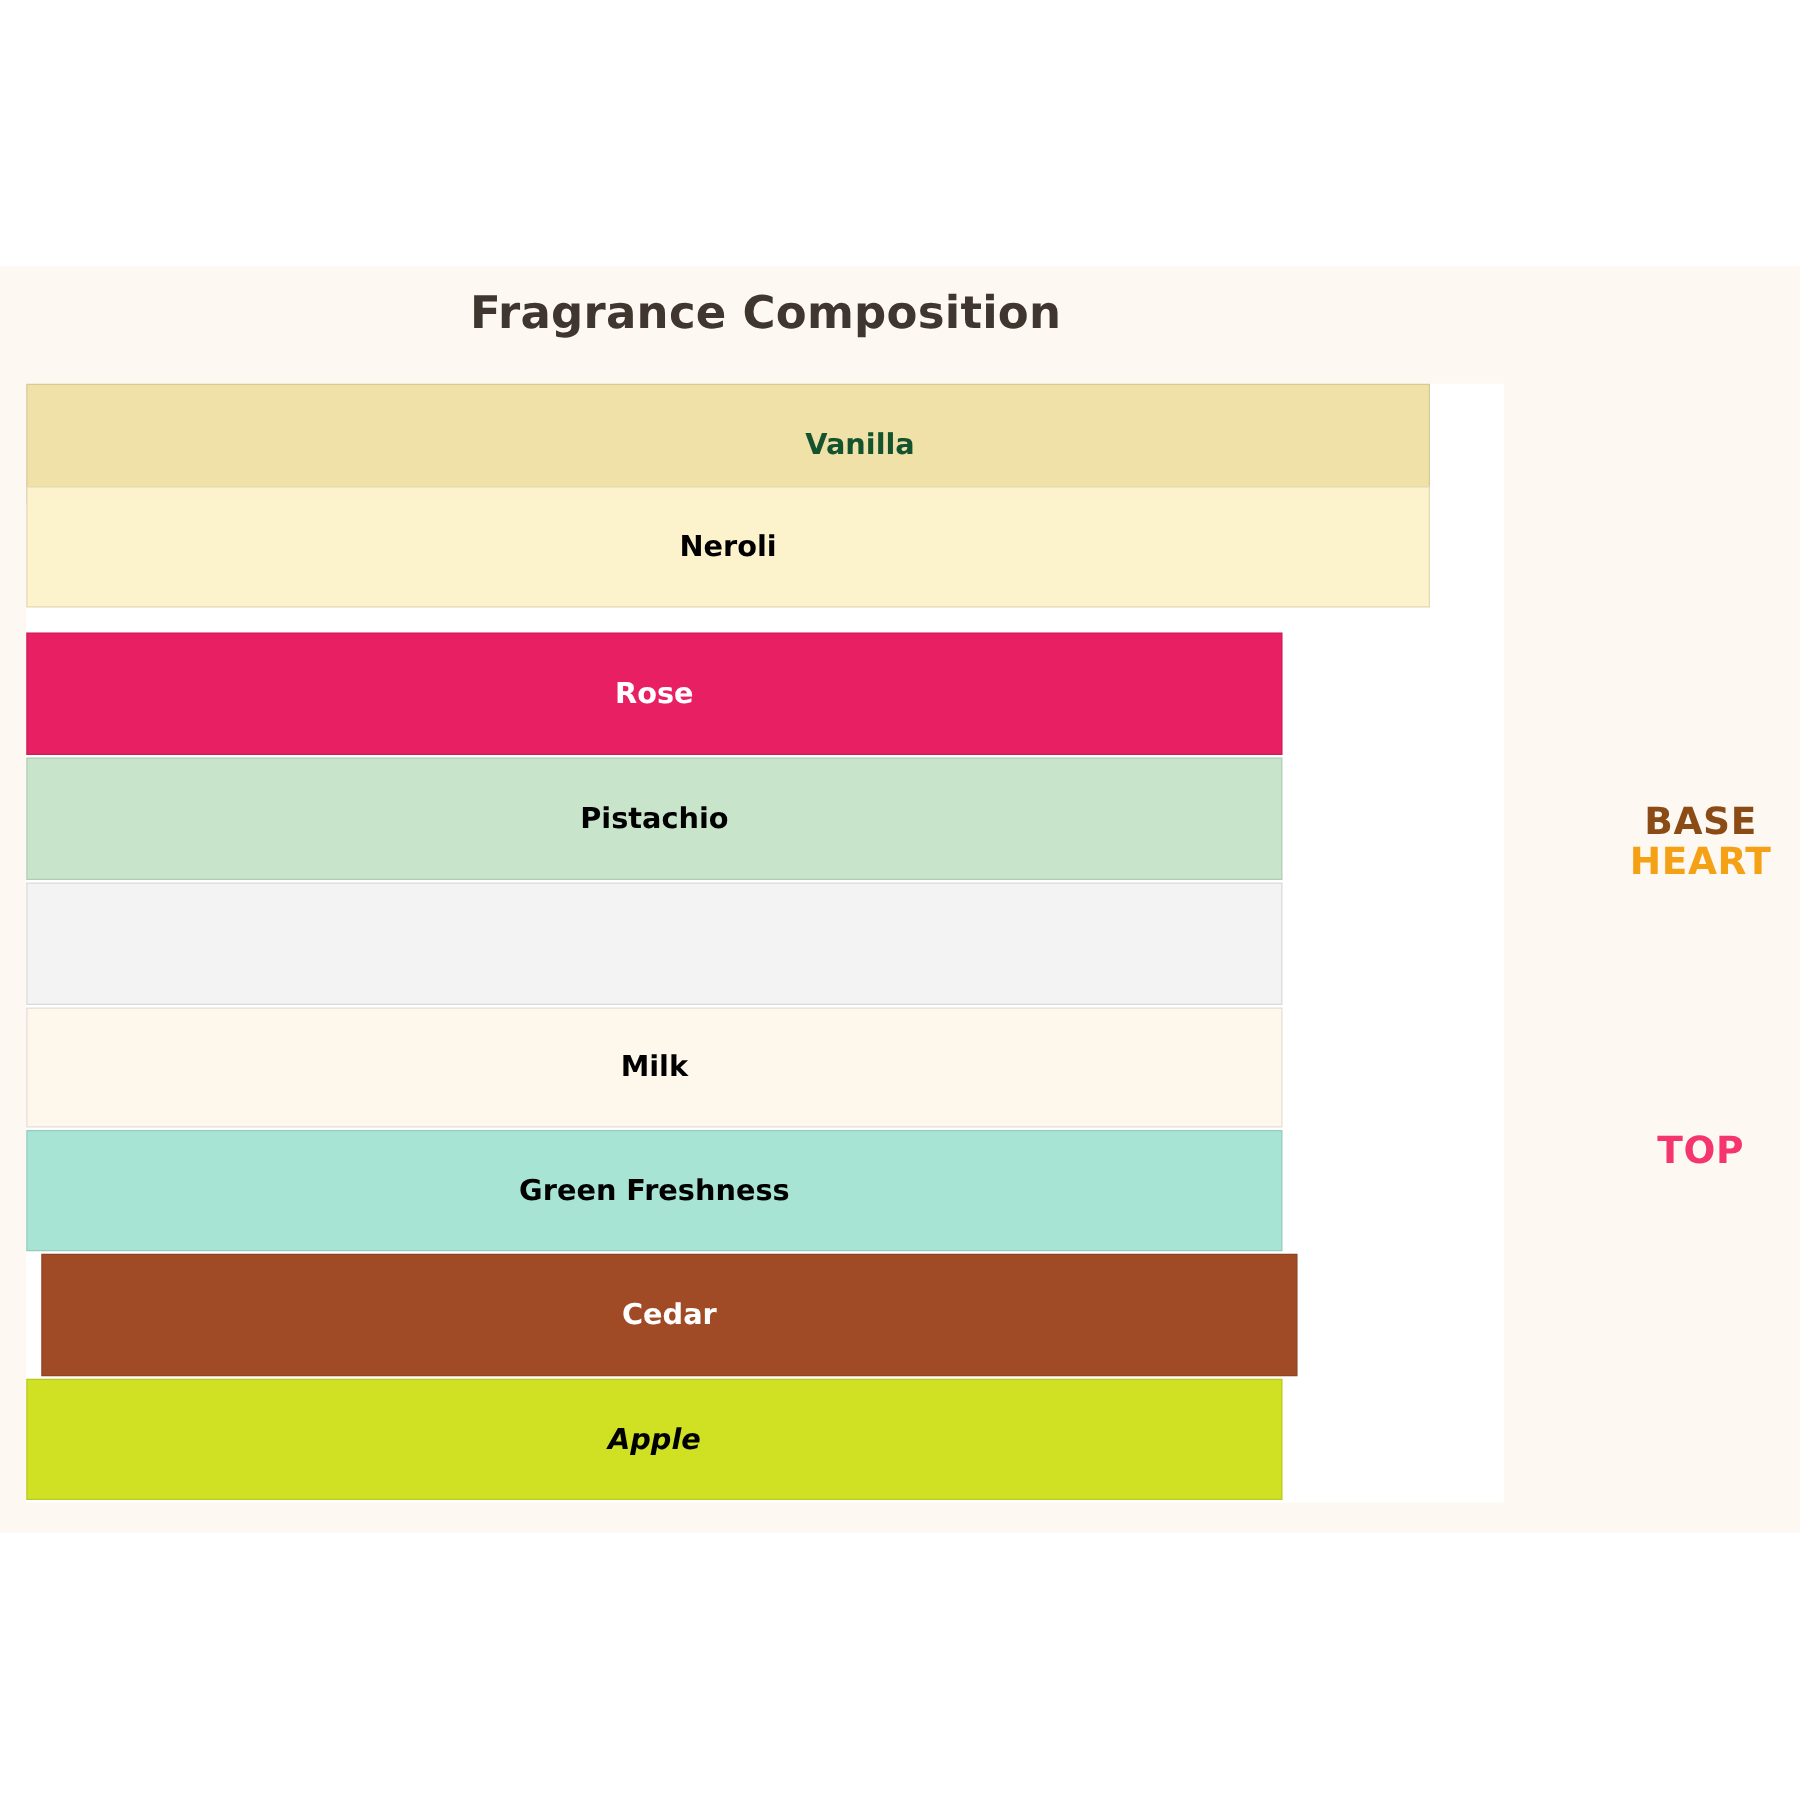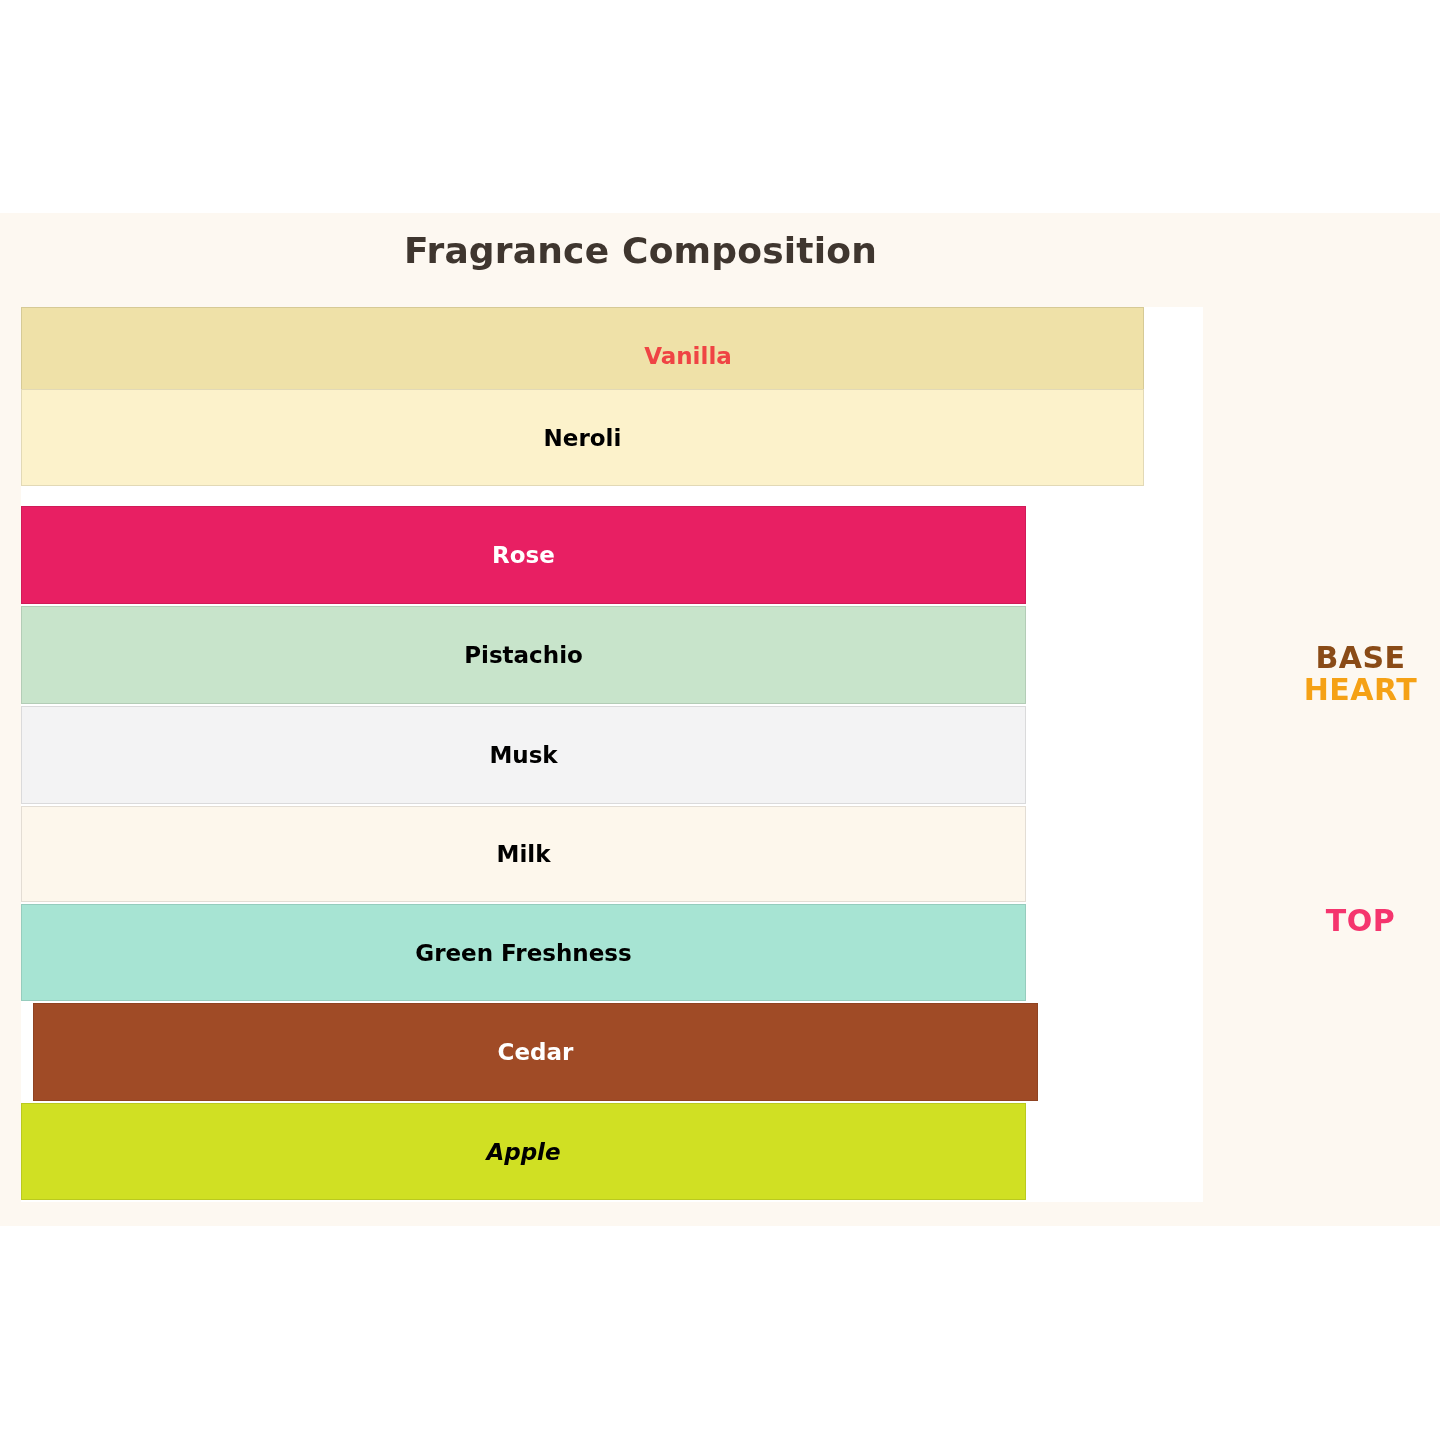--- a/index.html
+++ b/index.html
@@ -27,21 +27,20 @@
   #chart-title {
     position: absolute;
     left: 0;
     top: 17px;
     width: 1225px;
     text-align: center;
     font-size: 36px;
     font-weight: bold;
     color: #3f362f;
     letter-spacing: 0.2px;
-    padding-left: 28px;
   }
 
   #plot-area {
     position: absolute;
     left: 21px;
     top: 94px;
     width: 1182px;
     height: 895px;
     background: #ffffff;
   }
@@ -88,37 +87,36 @@
 
 <div id="figure">
 
   <div id="chart-title">Fragrance Composition</div>
 
   <div id="plot-area"></div>
 
   <div id="bars-layer">
       <div class="bar-row" style="left: 21px; top: 94px; width: 1182px; height: 97px;">
         <div class="bar" style="width: 1123px; background: rgb(239, 225, 168);"></div>
-        <div class="bar-label" style="left: 0px; width: 1334px; color: #ef4444;">Vanilla</div>
+        <div class="bar-label" style="left: 0px; width: 1334px; color: #14532d;">Vanilla</div>
       </div>
       <div class="bar-row" style="left: 21px; top: 176px; width: 1182px; height: 97px;">
         <div class="bar" style="width: 1123px; background: rgb(252, 242, 203);"></div>
         <div class="bar-label" style="left: 0px; width: 1123px; color: rgb(0, 0, 0);">Neroli</div>
       </div>
       <div class="bar-row" style="left: 21px; top: 293px; width: 1182px; height: 98px;">
         <div class="bar" style="width: 1005px; background: rgb(232, 31, 99);"></div>
         <div class="bar-label" style="left: 0px; width: 1005px; color: rgb(255, 255, 255);">Rose</div>
       </div>
       <div class="bar-row" style="left: 21px; top: 393px; width: 1182px; height: 98px;">
         <div class="bar" style="width: 1005px; background: rgb(200, 228, 203);"></div>
         <div class="bar-label" style="left: 0px; width: 1005px; color: rgb(0, 0, 0);">Pistachio</div>
       </div>
       <div class="bar-row" style="left: 21px; top: 493px; width: 1182px; height: 98px;">
         <div class="bar" style="width: 1005px; background: rgb(243, 243, 244);"></div>
-        <div class="bar-label" style="left: 0px; width: 1005px; color: rgb(0, 0, 0);">Musk</div>
       </div>
       <div class="bar-row" style="left: 21px; top: 593px; width: 1182px; height: 96px;">
         <div class="bar" style="width: 1005px; background: rgb(253, 247, 236);"></div>
         <div class="bar-label" style="left: 0px; width: 1005px; color: rgb(0, 0, 0);">Milk</div>
       </div>
       <div class="bar-row" style="left: 21px; top: 691px; width: 1182px; height: 97px;">
         <div class="bar" style="width: 1005px; background: rgb(167, 228, 211);"></div>
         <div class="bar-label" style="left: 0px; width: 1005px; color: rgb(0, 0, 0);">Green Freshness</div>
       </div>
       <div class="bar-row" style="left: 21px; top: 790px; width: 1182px; height: 98px; margin-left: 12px;">

